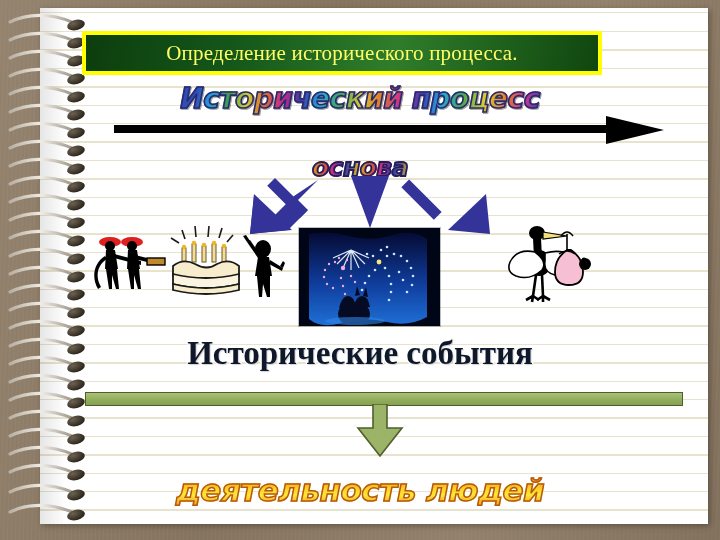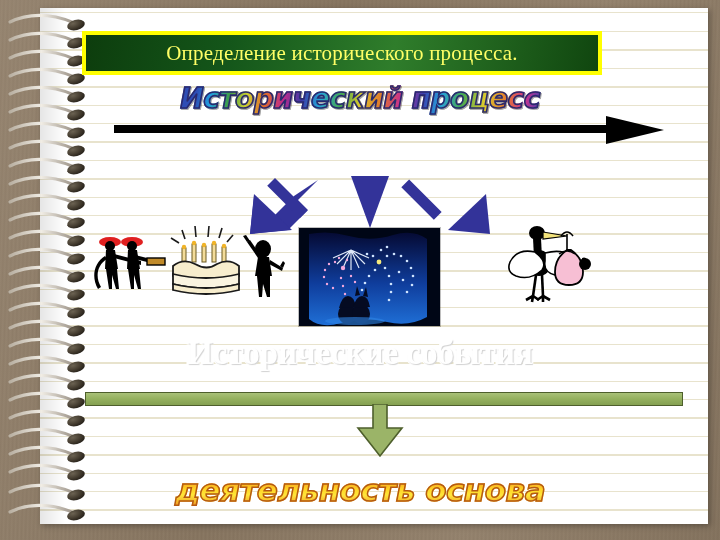--- a/index.html
+++ b/index.html
@@ -144,21 +144,21 @@
     -webkit-text-stroke: 1.8px #231f5e;
     paint-order: stroke fill;
   }
   .wa-events {
     left: 50%;
     transform: translateX(-50%);
     top: 335px;
     font-size: 33px;
     font-style: normal;
     font-family: "Liberation Serif", serif;
-    color: #ffffff;
+    color: #0f172a;
     -webkit-text-stroke: 2.6px #ffffff;
     paint-order: stroke fill;
     text-shadow: 1px 1px 1px rgba(0,0,0,0.18);
   }
   .wa-activity {
     left: 50%;
     transform: translateX(-50%);
     top: 472px;
     font-size: 31px;
     letter-spacing: -0.5px;
@@ -363,20 +363,21 @@
     <span class="banner-text">Определение исторического процесса.</span>
   </div>
 
   <div class="wa wa-rainbow">Исторический процесс</div>
 
   <svg class="arrow-h" viewBox="0 0 550 28">
     <rect x="0" y="9" width="497" height="8" fill="#000000"></rect>
     <polygon points="492,0 550,14 492,28" fill="#000000"></polygon>
   </svg>
 
+  <div class="wa wa-osnova">основа</div>
 
   <svg class="arrows-blue" viewBox="0 0 300 62">
     <g fill="#333399">
       <path d="M98 4 L78 24 L88 34 L 68 54 L 30 58 L 34 20 L 54 40 L 74 20 Z"></path>
       <polygon points="30,58 34,18 72,54"></polygon>
       <rect x="55" y="2" width="46" height="11" transform="rotate(45 55 2)"></rect>
     </g>
     <g fill="#333399">
       <rect x="142" y="0" width="16" height="12"></rect>
       <polygon points="131,0 169,0 150,52"></polygon>
@@ -556,15 +557,15 @@
     <circle cx="79" cy="40" r="2.4" fill="#000000"></circle>
   </svg>
 
   <div class="wa wa-events">Исторические события</div>
 
   <div class="green-bar"></div>
   <svg class="green-down" viewBox="0 0 52 54">
     <polygon points="19,0 33,0 33,24 48,24 26,52 4,24 19,24" fill="#9bb468" stroke="#4e5f2c" stroke-width="1.6"></polygon>
   </svg>
 
-  <div class="wa wa-activity">деятельность основа</div>
+  <div class="wa wa-activity">деятельность людей</div>
 
 </div>
 
 </body></html>

